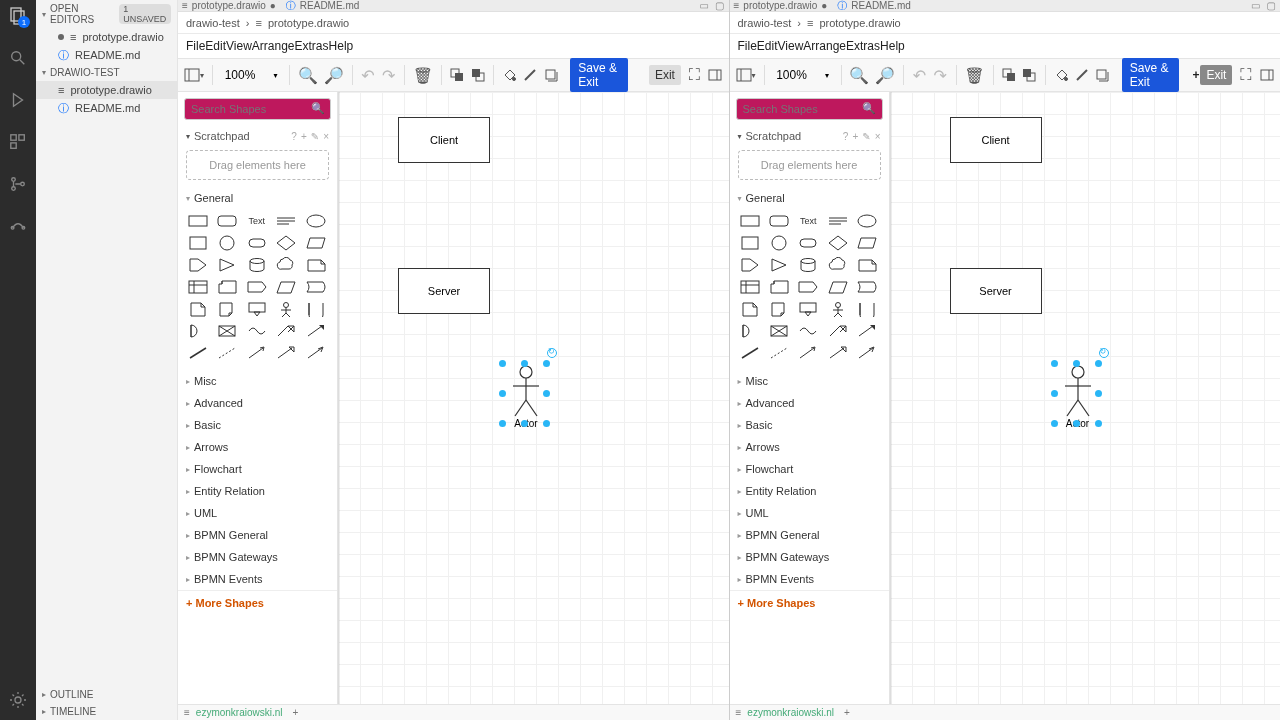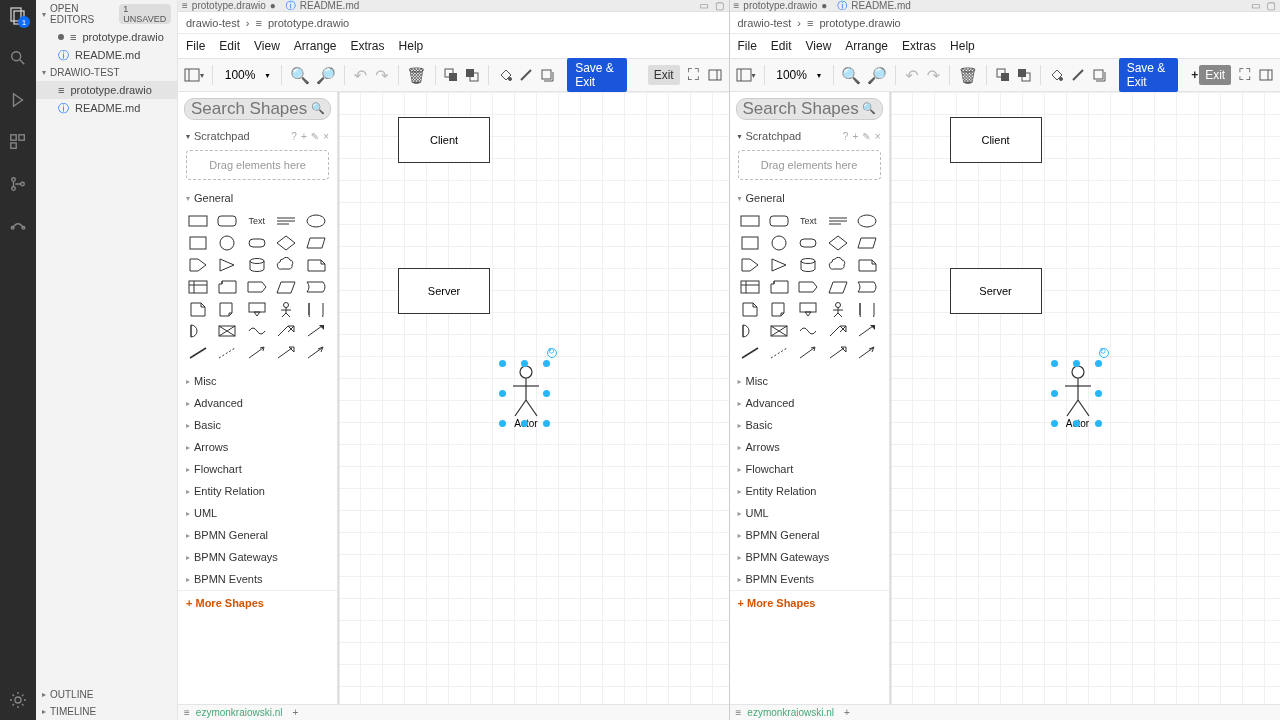--- a/index.html
+++ b/index.html
@@ -15,34 +15,34 @@
 .fs-head .tag { margin-left:auto; background:#ddd; padding:0 4px; border-radius:4px; font-size:9px; }
 .fs-item { display:flex; align-items:center; padding:2px 6px 2px 22px; gap:6px; cursor:pointer; height:18px; }
 .fs-item .dot { width:6px; height:6px; border-radius:3px; background:#666; }
 .fs-item.sel { background:#e4e4e4; }
 .fs-bottom { margin-top:auto; }
 .editor-half { flex:1; display:flex; flex-direction:column; border-right:1px solid #ccc; height:720px; min-width:0; }
 .tabs-row { height:12px; background:#ececec; border-bottom:1px solid #e0e0e0; display:flex; align-items:center; font-size:10px; color:#666; padding:0 4px; gap:10px; overflow:hidden; }
 .tabs-row .tab { display:flex; align-items:center; gap:4px; }
 .tabs-row .wctrl { margin-left:auto; display:flex; gap:6px; color:#888; }
 .breadcrumb { height:22px; background:#fff; border-bottom:1px solid #eaeaea; display:flex; align-items:center; font-size:11px; color:#555; padding:0 8px; gap:6px; }
-.menubar { height:24px; display:flex; align-items:center; padding:0 8px; font-size:12px; gap:14px; color:#222; background:#fff; }
+.menubar { height:24px; display:flex; align-items:center; padding:0 8px; font-size:12px; color:#222; background:#fff; }
 .menubar span { cursor:pointer; }
 .toolbar { height:34px; border-top:1px solid #e4e4e4; border-bottom:1px solid #e4e4e4; background:#f8f8f8; display:flex; align-items:center; padding:0 6px; gap:6px; }
 .tb-btn { width:22px; height:22px; display:flex; align-items:center; justify-content:center; cursor:pointer; color:#555; border-radius:2px; }
 .tb-sep { width:1px; height:20px; background:#ddd; margin:0 2px; }
-.tb-zoom { font-size:12px; padding:0 4px; display:flex; align-items:center; gap:10px; cursor:pointer; }
+.tb-zoom { font-size:12px; padding:0 4px; display:flex; align-items:center; gap:18px; cursor:pointer; }
 .tb-save { background:#1a56db; color:#fff; font-size:12px; padding:3px 8px; border-radius:2px; cursor:pointer; }
 .tb-exit { background:#ddd; color:#333; font-size:12px; padding:3px 6px; border-radius:2px; cursor:pointer; margin-left:15px; }
 .tb-exit.dark { background:#888; color:#fff; position:relative; }
 .tb-exit.dark::before { content:"+"; position:absolute; left:-8px; color:#222; font-weight:bold; }
 .editor-body { flex:1; display:flex; min-height:0; }
 .shape-panel { width:160px; border-right:1px solid #e4e4e4; background:#fff; font-size:11px; color:#333; overflow:hidden; display:flex; flex-direction:column; }
 .search-row { padding:6px; }
-.search-box { width:100%; height:22px; border:1px solid #ccc; border-radius:10px; padding:0 22px 0 6px; font-size:17px; background:#e5e5e5; }
+.search-box { width:100%; height:22px; border:1px solid #ccc; border-radius:3px; padding:0 22px 0 6px; font-size:11px; background:#be185d; }
 .search-wrap { position:relative; }
 .search-wrap .mag { position:absolute; right:6px; top:4px; color:#888; font-size:11px; }
 .scratch-head { display:flex; align-items:center; padding:4px 8px; gap:4px; color:#555; }
 .scratch-head .icons { margin-left:auto; display:flex; gap:4px; color:#aaa; font-size:10px; }
 .scratch-drop { margin:4px 8px 8px; border:1px dashed #bbb; border-radius:4px; height:30px; display:flex; align-items:center; justify-content:center; color:#999; font-size:11px; }
 .cat-head { display:flex; align-items:center; padding:4px 8px; cursor:pointer; gap:4px; }
 .cat-head .chev { font-size:8px; color:#999; }
 .shape-grid { display:grid; grid-template-columns:repeat(5,1fr); gap:4px; padding:4px 8px 8px; }
 .shape-cell { width:24px; height:18px; display:flex; align-items:center; justify-content:center; cursor:pointer; }
 .shape-cell svg { width:22px; height:16px; }

